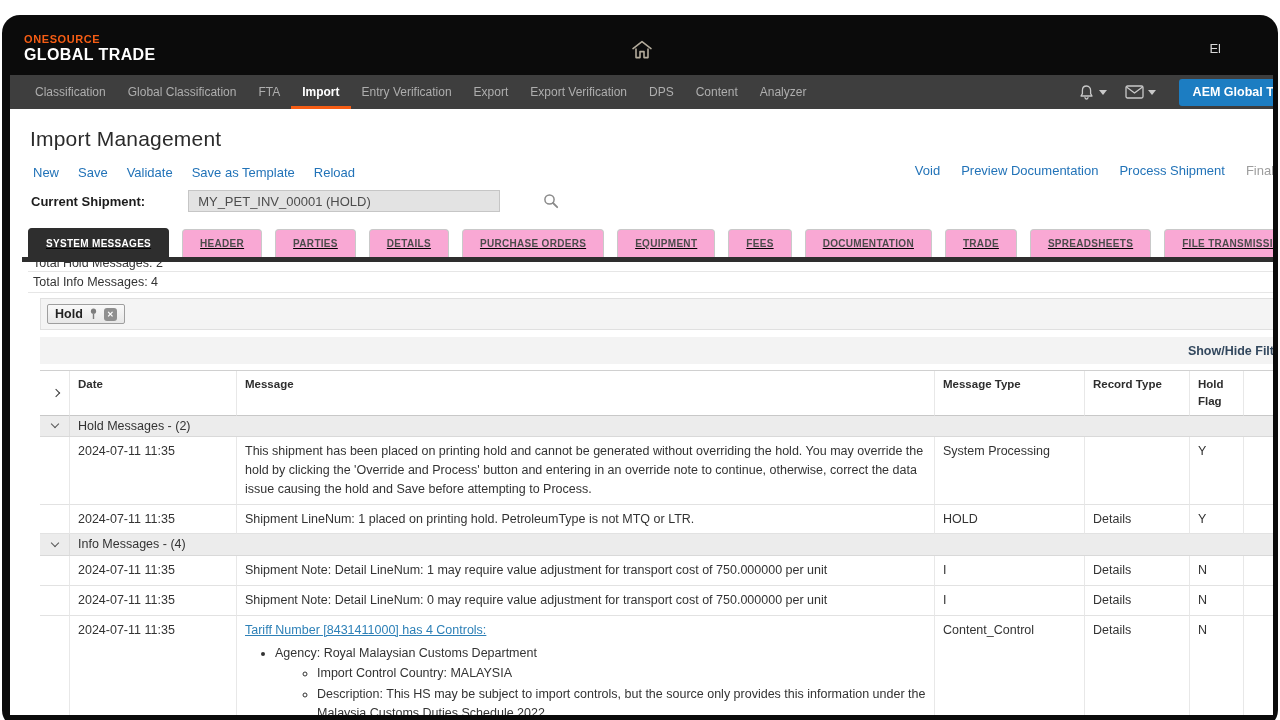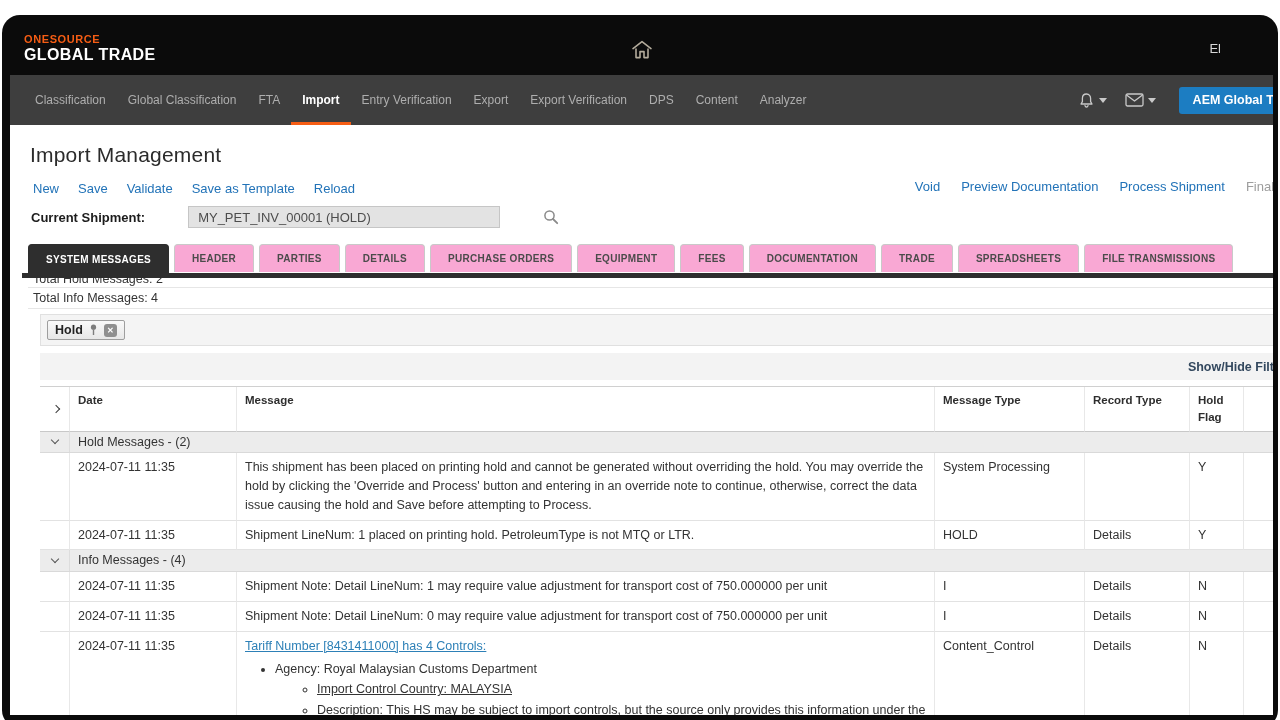--- a/index.html
+++ b/index.html
@@ -18,21 +18,21 @@
   .app { width: 100%; height: 100%; background: #ffffff; overflow: hidden; position: relative; }
 
   
   .topbar { height: 54px; background: #0b0b0b; position: relative; display: flex; align-items: center; padding: 0 10px 0 14px; }
   .brand-line1 { color: #f65d14; font-size: 11px; font-weight: bold; letter-spacing: .6px; line-height: 13px; }
   .brand-line2 { color: #ffffff; font-size: 16px; font-weight: bold; letter-spacing: .4px; line-height: 18px; }
   .home-icon { position: absolute; left: 50%; top: 50%; transform: translate(-50%,-42%); }
   .user-label { margin-left: auto; margin-right: 42px; color: #d8d8d8; font-size: 13px; }
 
   
-  .navbar { height: 50px; background: #3e3e3e; display: flex; align-items: stretch; padding-left: 14px; }
+  .navbar { height: 34px; background: #3e3e3e; display: flex; align-items: stretch; padding-left: 14px; }
   .nav-items { display: flex; align-items: stretch; }
   .nav-item { color: #aeaeae; font-size: 12px; padding: 0 11px; display: flex; align-items: center; white-space: nowrap; cursor: pointer; }
   .nav-item.active { color: #ffffff; font-weight: bold; box-shadow: inset 0 -3px 0 #f65d14; }
   .nav-right { margin-left: auto; display: flex; align-items: center; gap: 4px; }
   .icon-wrap { display: inline-flex; align-items: center; gap: 4px; padding: 0 7px; cursor: pointer; }
   .caret { width: 0; height: 0; border-left: 4px solid transparent; border-right: 4px solid transparent; border-top: 5px solid #c9c9c9; display: inline-block; }
   .aem-btn {
     background: #1c7dc2; color: #fff; font-weight: bold; font-size: 12.5px;
     font-family: "Liberation Sans", sans-serif;
     border: none; border-radius: 3px; height: 27px; padding: 0 14px;
@@ -48,21 +48,21 @@
   .actions-right { margin-left: auto; display: flex; }
   .actions-right .tool-link { margin-right: 0; margin-left: 21px; }
   .tool-link.disabled { color: #9d9d9d; cursor: default; }
 
   .shipment-row { display: flex; align-items: center; margin: 9px 0 0 3px; gap: 36px; }
   .ship-label { font-size: 13px; font-weight: bold; color: #1c1c1c; margin-right: 7px; }
   .ship-input { width: 312px; height: 22px; background: #e3e3e3; border: 1px solid #c6c6c6; display: flex; align-items: center; padding: 0 9px; font-size: 13px; color: #4d4d4d; }
   .search-icon { margin-left: 7px; cursor: pointer; }
 
   
-  .tabstrip { display: flex; align-items: flex-start; gap: 5px; margin-top: 16px; height: 29px; }
+  .tabstrip { display: flex; align-items: flex-end; gap: 13px; margin-top: 16px; height: 29px; text-decoration: underline; }
   .tab {
     background: #f9a8d4; border: 1px solid #c9c9c9; border-bottom: none;
     border-radius: 4px 4px 0 0; color: #4b4b4b; font-size: 10px; font-weight: bold;
     letter-spacing: .3px; padding: 0 17px; height: 28px; display: flex; align-items: center;
     white-space: nowrap; cursor: pointer;
   }
   .tab.active { background: #2e2e2e; border-color: #2e2e2e; color: #ffffff; height: 29px; }
   .tab-divider { height: 5px; background: #2e2e2e; margin-left: -6px; width: 1270px; }
 
   .clip-row { height: 10px; overflow: hidden; border-bottom: 1px solid #e6e6e6; width: 1250px; padding-left: 5px; }
@@ -88,21 +88,21 @@
   .grouprow .gcell { padding: 2px 8px; font-size: 12.5px; color: #333; line-height: 1.35; }
   .grouprow .gchev { border-right: 1px solid #ddd; display: flex; align-items: center; justify-content: center; cursor: pointer; }
   .chev { display: inline-block; width: 6px; height: 6px; border-right: 1.6px solid #3a3a3a; border-bottom: 1.6px solid #3a3a3a; }
   .chev.right { transform: rotate(-45deg); margin-left: 2px; }
   .chev.down  { transform: rotate(45deg); border-color: #555; margin-top: -3px; }
   .expand-cell { display: flex; align-items: center; justify-content: center; cursor: pointer; }
   .tariff-link { color: #2d80b7; text-decoration: underline; cursor: pointer; }
   ul.b1 { margin: 4px 0 0; padding-left: 30px; list-style: disc; }
   ul.b1 > li { margin: 2px 0; }
   ul.b2 { margin: 2px 0 0; padding-left: 42px; list-style: circle; }
-  ul.b2 > li { margin: 2px 0; text-decoration: underline; }
+  ul.b2 > li { margin: 2px 0; }
 </style>
 </head>
 <body>
 
 <div class="device">
   <div class="app">
 
     <header class="topbar">
       <div class="brand">
         <div class="brand-line1">ONESOURCE</div>

